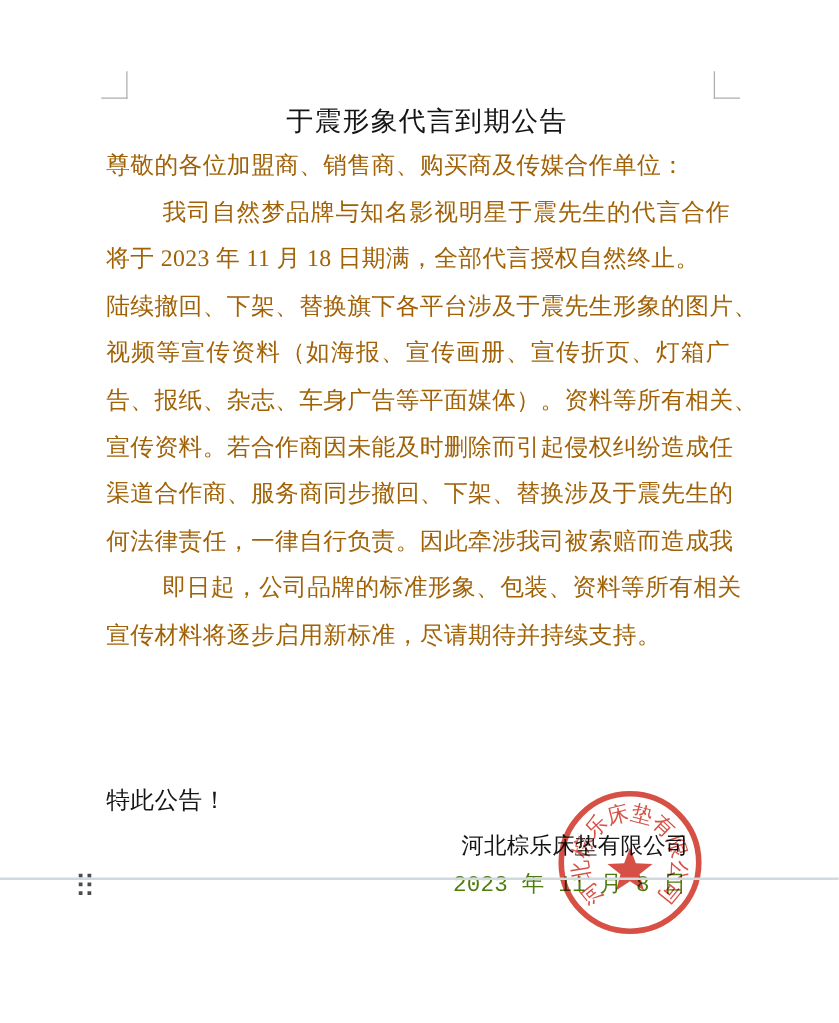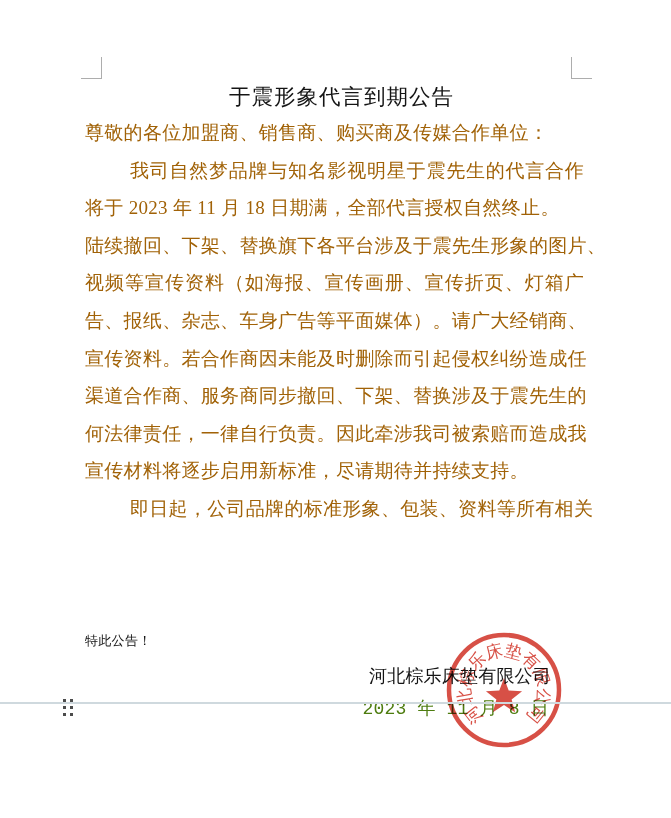--- a/index.html
+++ b/index.html
@@ -22,21 +22,21 @@
   .bodyflow{
     position:absolute;left:85px;top:114px;width:499px;
     font-size:19px;line-height:37.6px;letter-spacing:0.3px;color:#a16207;
   }
   .ln{white-space:nowrap;}
   .ln.j{text-align:justify;text-align-last:justify;}
   .ln.ind{text-indent:45px;}
 
   .closing{
     position:absolute;left:85px;top:622px;
-    font-size:13px;line-height:37.6px;letter-spacing:0.3px;color:#151515;white-space:nowrap;
+    font-size:19px;line-height:37.6px;letter-spacing:0.3px;color:#151515;white-space:nowrap;
   }
   .sig-company{
     position:absolute;top:663px;right:120px;
     font-size:18px;line-height:26px;letter-spacing:0.2px;color:#151515;white-space:nowrap;
   }
   .sig-date{
     position:absolute;top:696px;right:122px;
     font-size:18px;line-height:26px;letter-spacing:0.2px;color:#4d7c0f;white-space:nowrap;font-family:Liberation Mono, monospace;
   }
 
@@ -65,26 +65,26 @@
   <div class="mark mark-tr"></div>
 
   <div class="title">于震形象代言到期公告</div>
 
   <div class="bodyflow">
     <div class="ln">尊敬的各位加盟商、销售商、购买商及传媒合作单位：</div>
     <div class="ln ind j">我司自然梦品牌与知名影视明星于震先生的代言合作</div>
     <div class="ln">将于 2023 年 11 月 18 日期满，全部代言授权自然终止。</div>
     <div class="ln j">陆续撤回、下架、替换旗下各平台涉及于震先生形象的图片、</div>
     <div class="ln j">视频等宣传资料（如海报、宣传画册、宣传折页、灯箱广</div>
-    <div class="ln j">告、报纸、杂志、车身广告等平面媒体）。请广大经销商、</div>
+    <div class="ln j">告、报纸、杂志、车身广告等平面媒体）。资料等所有相关、</div>
     <div class="ln j">宣传资料。若合作商因未能及时删除而引起侵权纠纷造成任</div>
     <div class="ln j">渠道合作商、服务商同步撤回、下架、替换涉及于震先生的</div>
     <div class="ln j">何法律责任，一律自行负责。因此牵涉我司被索赔而造成我</div>
+    <div class="ln ind j">即日起，公司品牌的标准形象、包装、资料等所有相关</div>
     <div class="ln">宣传材料将逐步启用新标准，尽请期待并持续支持。</div>
-    <div class="ln ind j">即日起，公司品牌的标准形象、包装、资料等所有相关</div>
   </div>
 
   <div class="closing">特此公告！</div>
 
   <div class="sig-company">河北棕乐床垫有限公司</div>
   <div class="sig-date">2023 年 11 月 8 日</div>
 
   <svg class="stamp" viewBox="-62 -62 124 124" xmlns="http://www.w3.org/2000/svg">
     <circle r="55" fill="none" stroke-width="4.5" stroke="#d2382c"></circle>
     <path id="stamp-arc" d="M -19.5 27.85 A 34 34 0 1 1 19.5 27.85" fill="none"></path>

